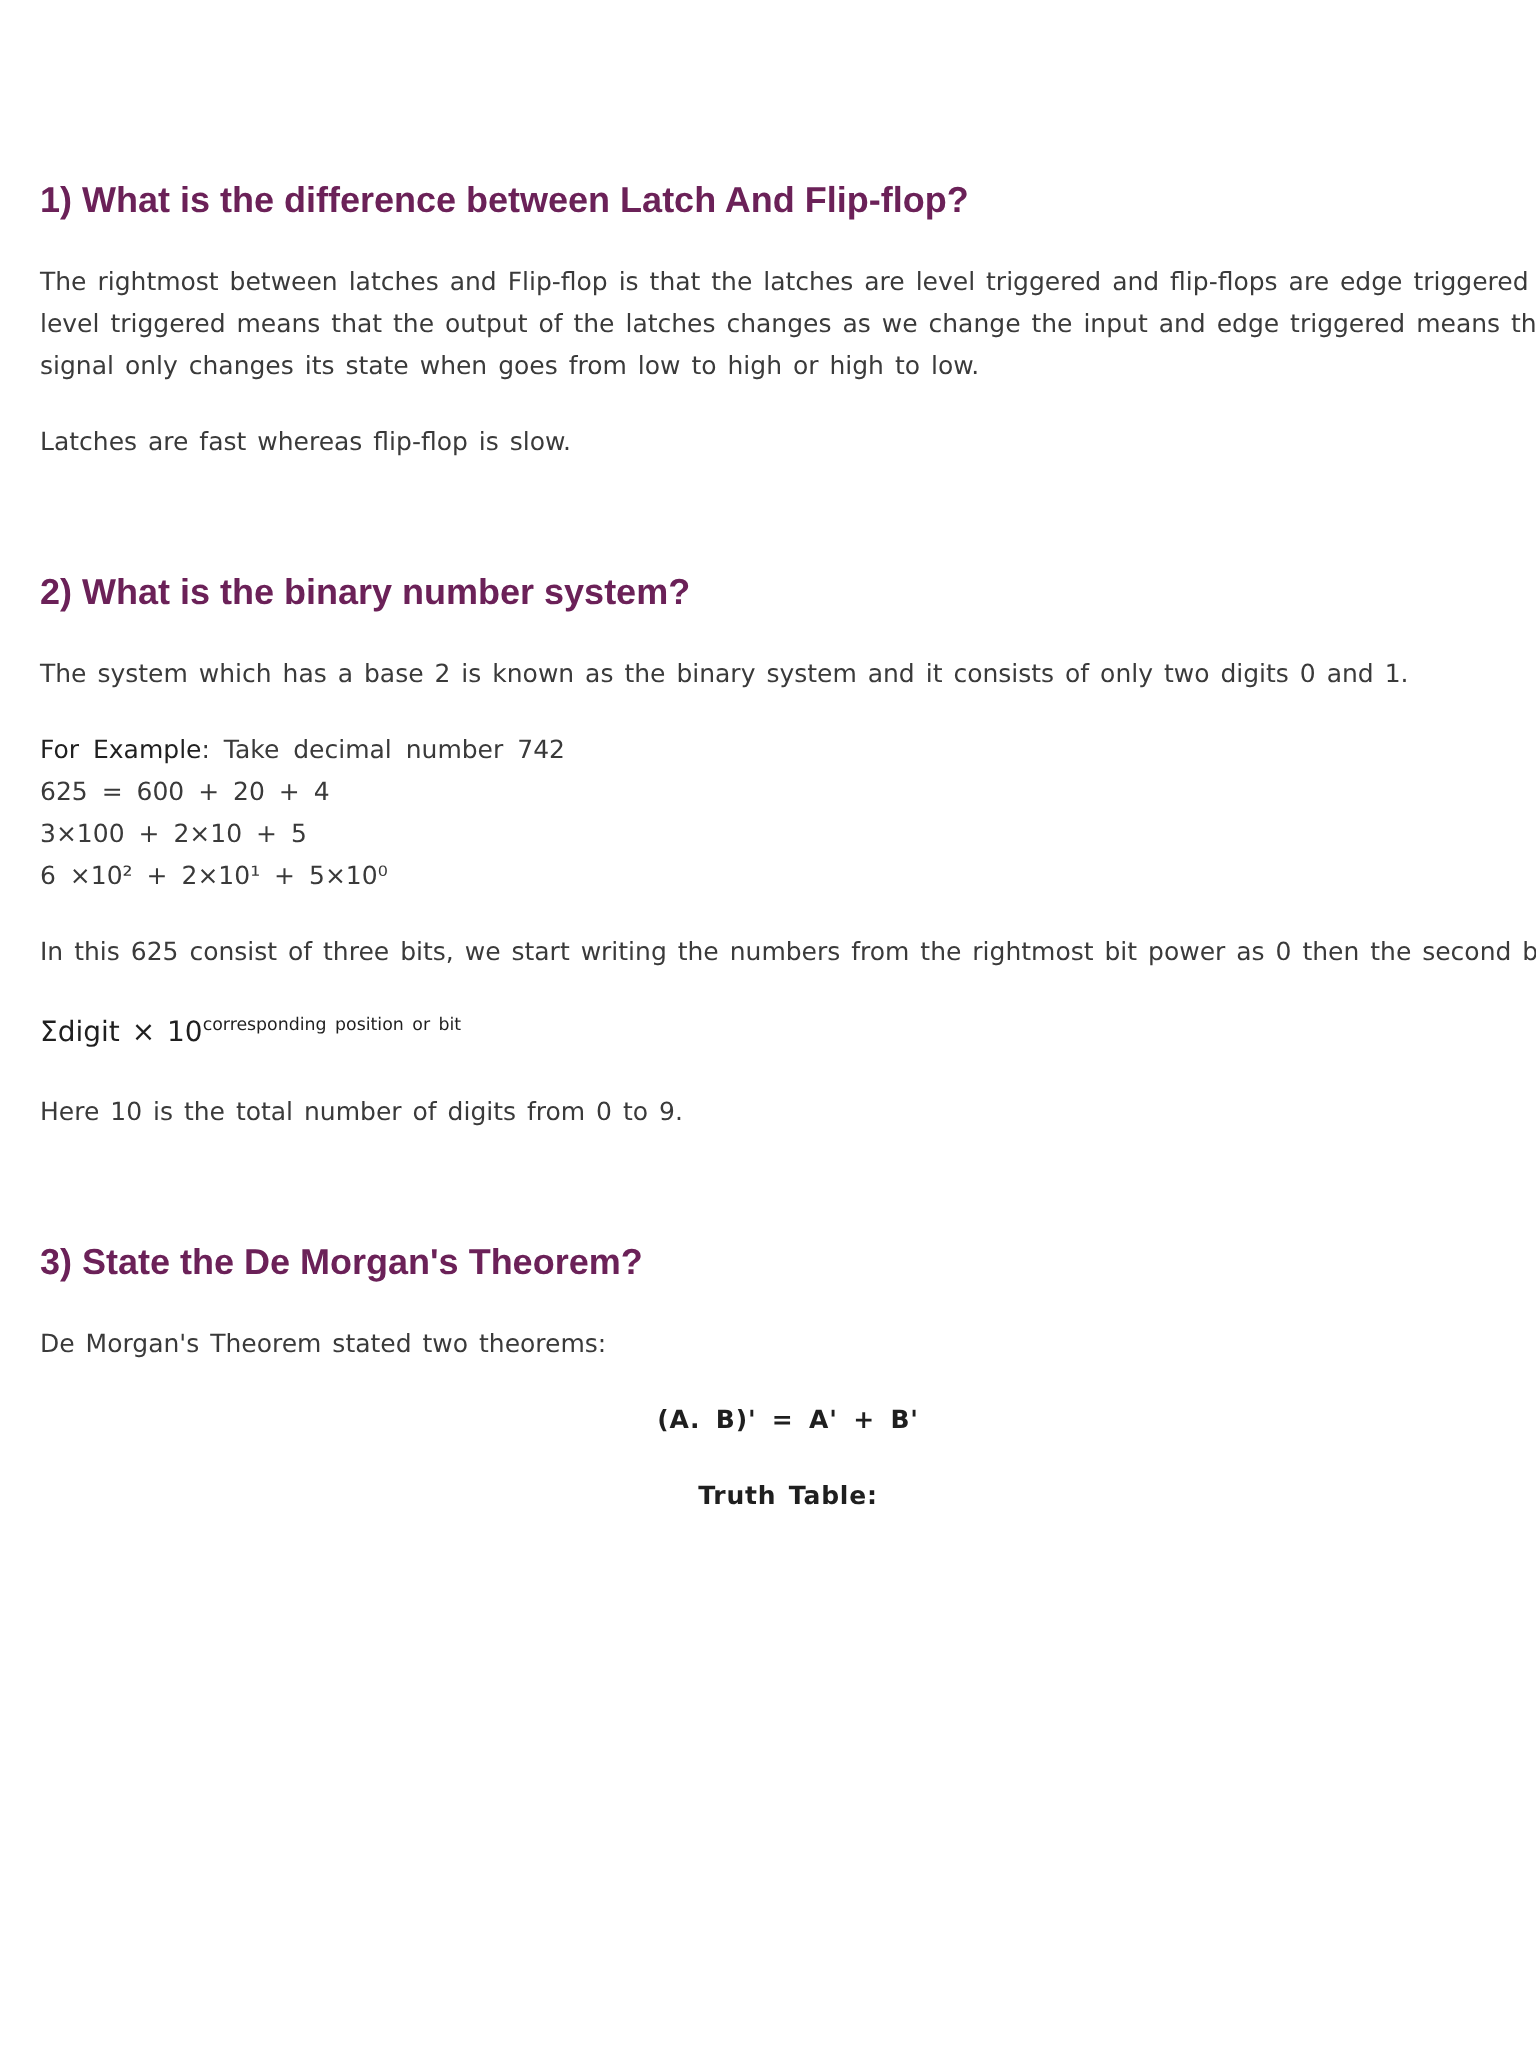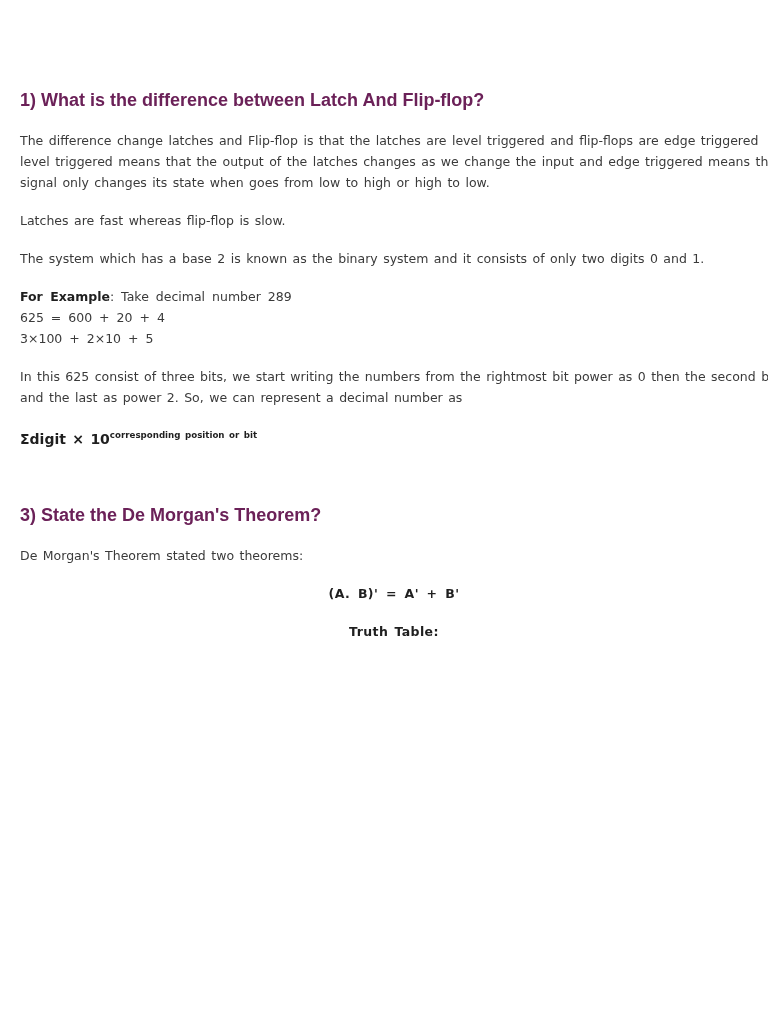--- a/index.html
+++ b/index.html
@@ -40,21 +40,21 @@
     word-spacing: 1.5px;
   }
   .line {
     display: block;
     white-space: nowrap;
   }
   .math {
     word-spacing: 3px;
   }
   .b {
-    font-weight: bold;
+    font-weight: normal;
     color: var(--bold-color, #1f1f1f);
   }
   .bold-line {
     font-weight: bold;
     color: var(--bold-color, #1f1f1f);
     letter-spacing: 0.4px;
     text-align: center;
   }
   .formula {
     font-size: 14px;
@@ -69,44 +69,48 @@
 </style>
 </head>
 <body style="background: rgb(255, 255, 255);">
 
 <div class="viewport">
   <div class="page">
 
     <section>
       <h2 class="qtitle first">1) What is the difference between Latch And Flip-flop?</h2>
       <p class="para">
-        <span class="line">The difference change latches and Flip-flop is that the latches are level triggered and flip-flops are edge triggered</span>
+        <span class="line">The rightmost between latches and Flip-flop is that the latches are level triggered and flip-flops are edge triggered</span>
         <span class="line">level triggered means that the output of the latches changes as we change the input and edge triggered means tha</span>
         <span class="line">signal only changes its state when goes from low to high or high to low.</span>
       </p>
       <p class="para">
         <span class="line">Latches are fast whereas flip-flop is slow.</span>
       </p>
     </section>
 
     <section>
+      <h2 class="qtitle">2) What is the binary number system?</h2>
       <p class="para">
         <span class="line">The system which has a base 2 is known as the binary system and it consists of only two digits 0 and 1.</span>
       </p>
       <p class="para math">
-        <span class="line"><span class="b">For Example</span><span>: Take decimal number 289</span></span>
+        <span class="line"><span class="b">For Example</span><span>: Take decimal number 742</span></span>
         <span class="line">625 = 600 + 20 + 4</span>
         <span class="line">3×100 + 2×10 + 5</span>
+        <span class="line">6 ×10² + 2×10¹ + 5×10⁰</span>
       </p>
       <p class="para">
         <span class="line">In this 625 consist of three bits, we start writing the numbers from the rightmost bit power as 0 then the second b</span>
-        <span class="line">and the last as power 2. So, we can represent a decimal number as</span>
       </p>
       <p class="para formula">
         <span class="line"><span class="b">Σdigit × 10</span><span class="b sup">corresponding position or bit</span></span>
+      </p>
+      <p class="para">
+        <span class="line">Here 10 is the total number of digits from 0 to 9.</span>
       </p>
     </section>
 
     <section>
       <h2 class="qtitle">3) State the De Morgan's Theorem?</h2>
       <p class="para">
         <span class="line">De Morgan's Theorem stated two theorems:</span>
       </p>
       <p class="para">
         <span class="line bold-line math">(A. B)' = A' + B'</span>

